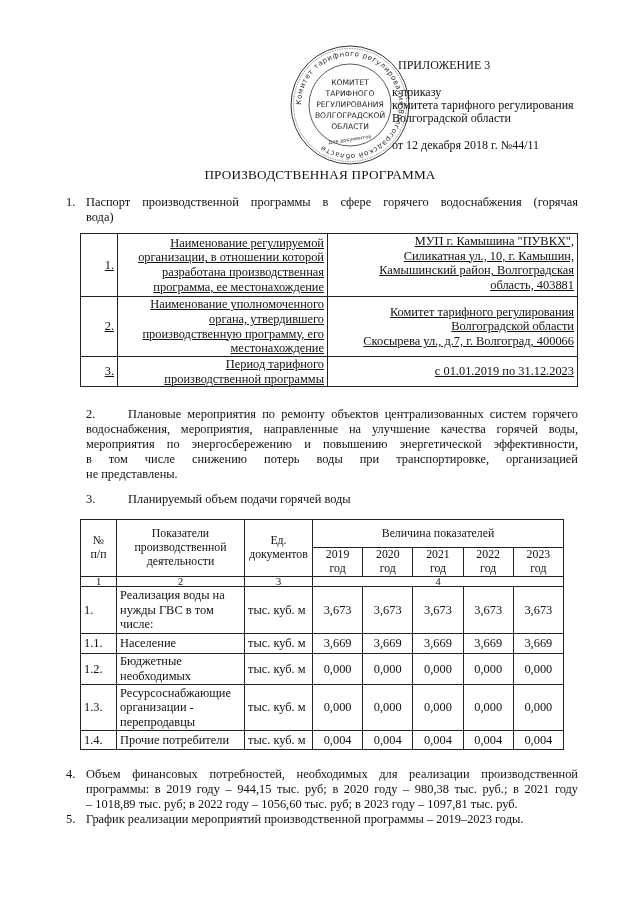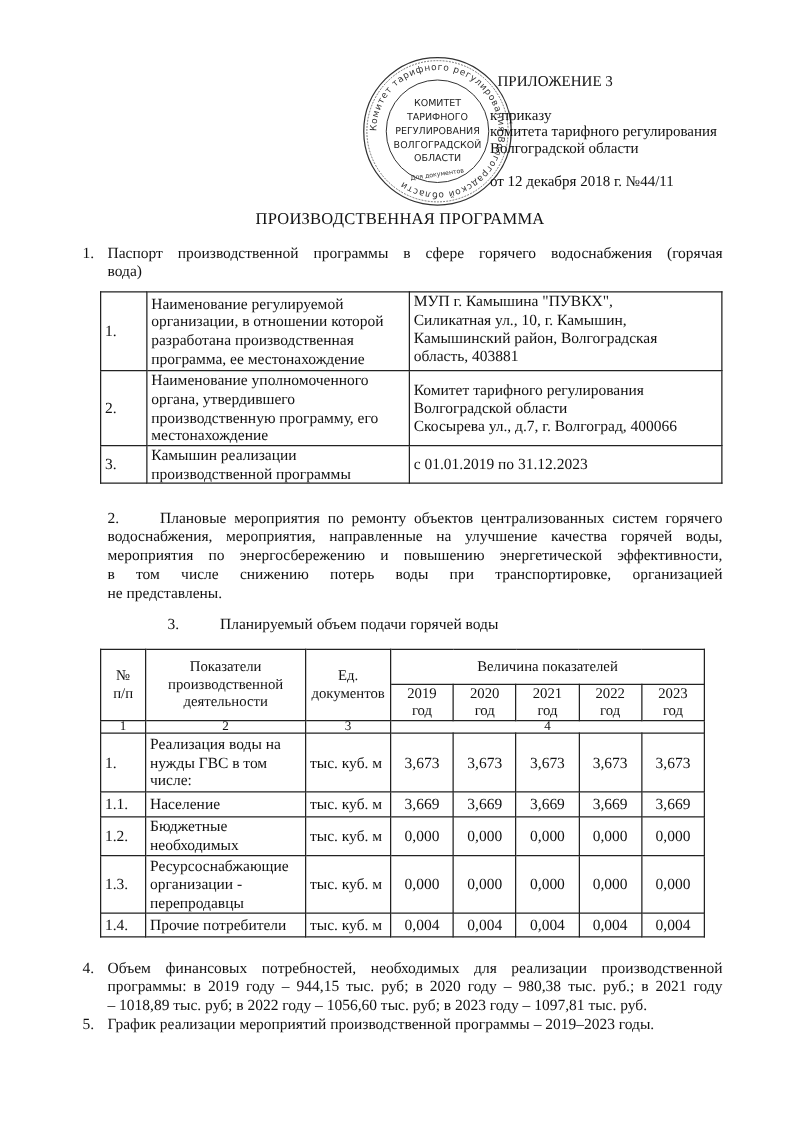--- a/index.html
+++ b/index.html
@@ -24,21 +24,21 @@
   }
 
   .para { position: absolute; text-align: justify; }
   .lst-num { position: absolute; }
 
   table { border-collapse: collapse; position: absolute; font-size: 12.4px; line-height: 14.6px; }
   td, th { border: 1px solid #222; padding: 0 3px; vertical-align: middle; font-weight: normal; }
 
   
   #t1 { left: 80px; top: 233px; width: 498px; }
-  #t1 td { text-align: left; }
+  #t1 td { text-align: right; text-decoration: underline; }
   #t1 td.num { width: 30px; }
   #t1 td.lbl { width: 203px; }
 
   
   #t2 { left: 80px; top: 519px; width: 484px; }
   #t2 th { text-align: center; font-size: 11.8px; line-height: 13.8px; }
   #t2 td { text-align: center; }
   #t2 td.lft { text-align: left; }
   #t2 .idx td { font-size: 10.5px; line-height: 9px; padding: 0; }
 </style>
@@ -104,37 +104,37 @@
       </td>
       <td>
         <div>Комитет тарифного регулирования</div>
         <div>Волгоградской области</div>
         <div>Скосырева ул., д.7, г. Волгоград, 400066</div>
       </td>
     </tr>
     <tr style="height:30px;">
       <td class="num">3.</td>
       <td class="lbl">
-        <div>Камышин реализации</div>
+        <div>Период тарифного</div>
         <div>производственной программы</div>
       </td>
       <td>с 01.01.2019 по 31.12.2023</td>
     </tr>
   </tbody>
 </table>
 
 <div class="para" style="left:86px; top:407px; width:492px; text-align-last:justify;">
   <span style="display:inline-block; width:42px;">2.</span><span>Плановые мероприятия по ремонту объектов централизованных систем горячего</span>
 </div>
 <div class="para" style="left:86px; top:422px; width:492px; text-align-last:justify;">водоснабжения, мероприятия, направленные на улучшение качества горячей воды,</div>
 <div class="para" style="left:86px; top:437px; width:492px; text-align-last:justify;">мероприятия по энергосбережению и повышению энергетической эффективности,</div>
 <div class="para" style="left:86px; top:452px; width:492px; text-align-last:justify; word-spacing:10px;">в том числе снижению потерь воды при транспортировке, организацией</div>
 <div class="para" style="left:86px; top:467px; width:492px;">не представлены.</div>
 
-<div class="para" style="left:86px; top:492px; width:492px;margin-left:48px;">
+<div class="para" style="left:86px; top:492px; width:492px;">
   <span style="display:inline-block; width:42px;">3.</span><span>Планируемый объем подачи горячей воды</span>
 </div>
 
 <table id="t2">
   <thead>
     <tr style="height:28px;">
       <th rowspan="2" style="width:29px;">
         <div>№</div>
         <div>п/п</div>
       </th>

